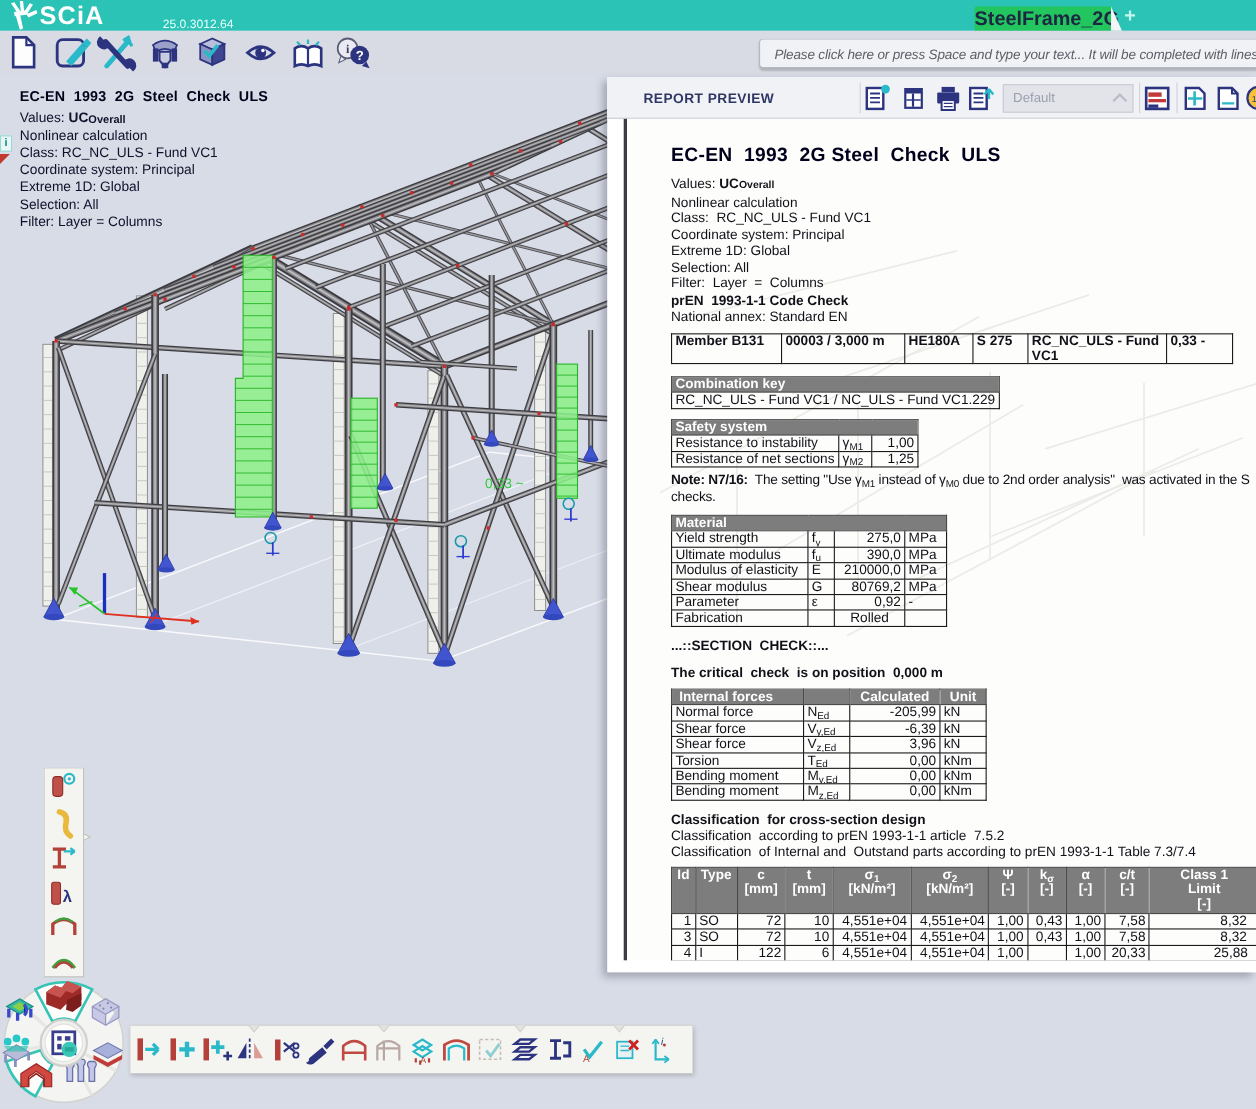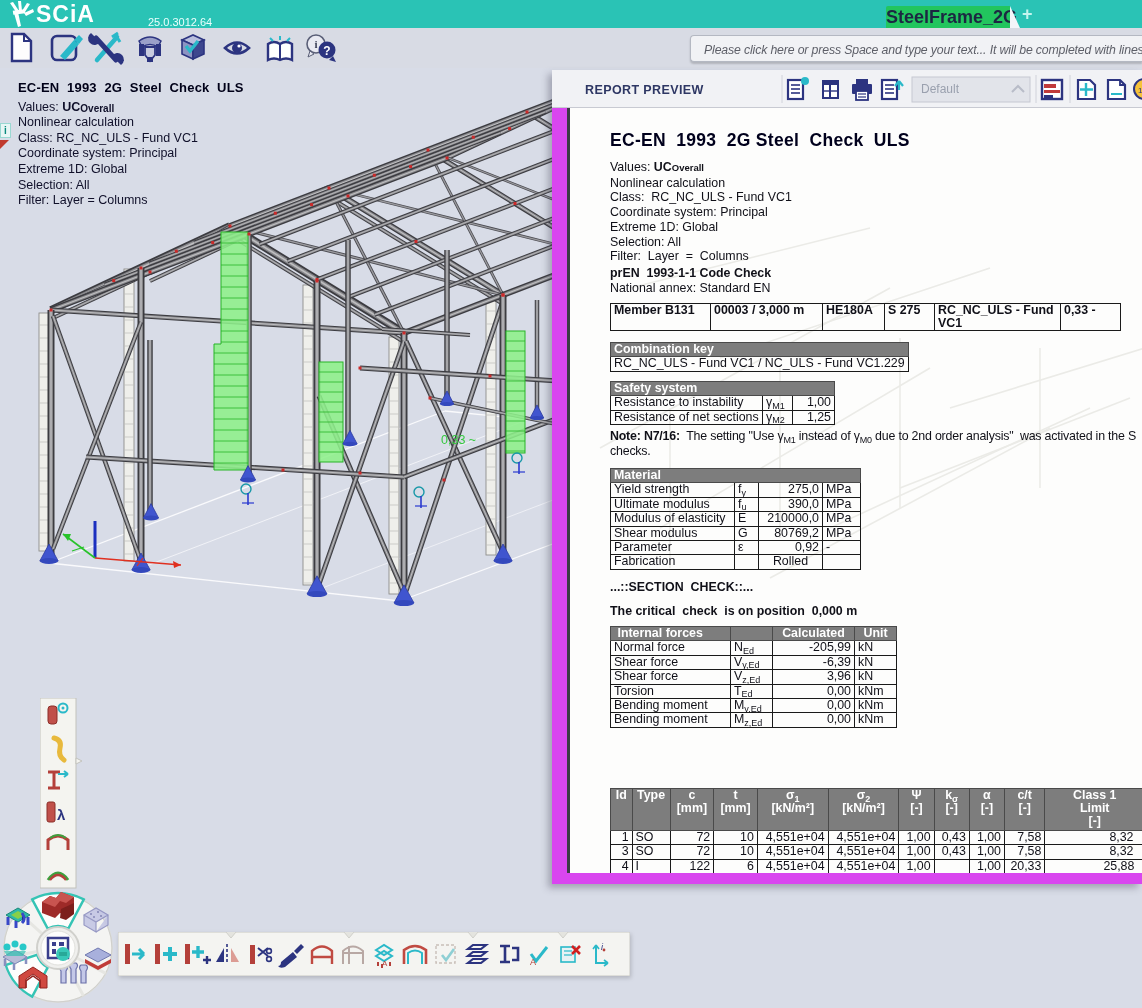--- a/index.html
+++ b/index.html
@@ -13,21 +13,21 @@
 #tabplus { position:absolute; left:1022px; top:4px; color:#c4f4ee; font-size:18px; font-weight:bold;}
 #toolbar { position:absolute; left:0; top:28px; width:1142px; height:40px; background:#d8dbe4; }
 #searchbox { position:absolute; left:690px; top:7px; width:452px; height:27px; background:#f1f2f5; border:1px solid #b4b8c2; border-right:none; border-radius:4px 0 0 4px; box-shadow:0 2px 2px rgba(0,0,0,0.18); }
 #searchtext { position:absolute; left:13px; top:7px; font-style:italic; color:#5d5f68; font-size:12.3px; letter-spacing:-0.15px; white-space:nowrap; }
 #viewport { position:absolute; left:0; top:68px; width:1142px; height:940px; background:#d8dce7; overflow:hidden; }
 #overlaytext { position:absolute; left:18px; top:12px; color:#10102a; font-size:12.5px; line-height:15.6px; }
 #overlaytext .t1 { font-weight:bold; font-size:13px; color:#000018; letter-spacing:0.2px; margin-bottom:4px; }
 #infoicon { position:absolute; left:0px; top:55px; width:11px; height:15px; background:#e8f6f5; border:1px solid #9ad8d2; color:#0a8a7e; font-size:10px; font-weight:bold; text-align:center; line-height:14px; }
 #infotri { position:absolute; left:0px; top:72px; width:0; height:0; border-left:9px solid #c03a2e; border-bottom:9px solid transparent; }
 
-#report { position:absolute; left:552px; top:70px; width:590px; height:814px; background:#d946ef; box-shadow:-4px 4px 7px rgba(60,60,80,0.35); }
+#report { position:absolute; left:552px; top:70px; width:590px; height:814px; background:#ffffff; box-shadow:-4px 4px 7px rgba(60,60,80,0.35); }
 #rephead { position:absolute; left:0; top:0; width:590px; height:38px; background:#f1f2f5; border-bottom:1px solid #c8cad2; }
 #reptitle { position:absolute; left:33px; top:13px; color:#2e3764; font-weight:bold; font-size:12.5px; letter-spacing:0.4px; }
 #page { position:absolute; left:15px; top:38px; width:575px; height:765px; background:#fdfdfc; border-left:3px solid #3c3c46; overflow:hidden; }
 #pagecontent { position:absolute; left:0px; top:0px; width:575px; height:765px; color:#101018; font-size:12.4px; }
 #pagecontent > div { position:absolute; white-space:nowrap; }
 .ph1 { font-weight:bold; font-size:17.5px; color:#00001c; letter-spacing:0.3px; }
 .pline { line-height:14.7px; }
 table.rep { border-collapse:collapse; font-size:12.4px; color:#101018; }
 table.rep td { border:1px solid #1a1a1a; padding:0 3px; height:14.4px; max-height:14.4px; line-height:13.2px; text-align:left; font-weight:normal; white-space:nowrap; overflow:hidden; }
 table.rep .hdr { background:#7d7d7d; color:#fff; font-weight:bold; border:1px solid #4a4a4a; }
@@ -855,20 +855,21 @@
               </tr>
         <tr>
                 <td>Bending moment</td>
                 <td>M<sub class="sm">z,Ed</sub></td>
                 <td class="num">0,00</td>
                 <td>kNm</td>
               </tr>
       </tbody>
           </table>
       </div>
+      <div class="pline" style="left:40px; top:630px;"><b>Classification&nbsp; for cross-section design</b><br>Classification&nbsp; according to prEN 1993-1-1 article&nbsp; 7.5.2<br>Classification&nbsp; of Internal and&nbsp; Outstand&nbsp;parts according to prEN 1993-1-1 Table 7.3/7.4</div>
       <div style="left:40px; top:680px;">
       <table class="rep">
         <tbody>
               <tr style="height:42px">
           <td class="hdr" style="width:24px;text-align:center;vertical-align:top">Id</td>
                 <td class="hdr" style="width:40px;text-align:center;vertical-align:top">Type</td>
           <td class="hdr" style="width:48px;text-align:center;vertical-align:top">c<br>[mm]</td>
                 <td class="hdr" style="width:48px;text-align:center;vertical-align:top">t<br>[mm]</td>
           <td class="hdr" style="width:74px;text-align:center;vertical-align:top">σ<sub class="sm">1</sub><br>[kN/m²]</td>
           <td class="hdr" style="width:74px;text-align:center;vertical-align:top">σ<sub class="sm">2</sub><br>[kN/m²]</td>

